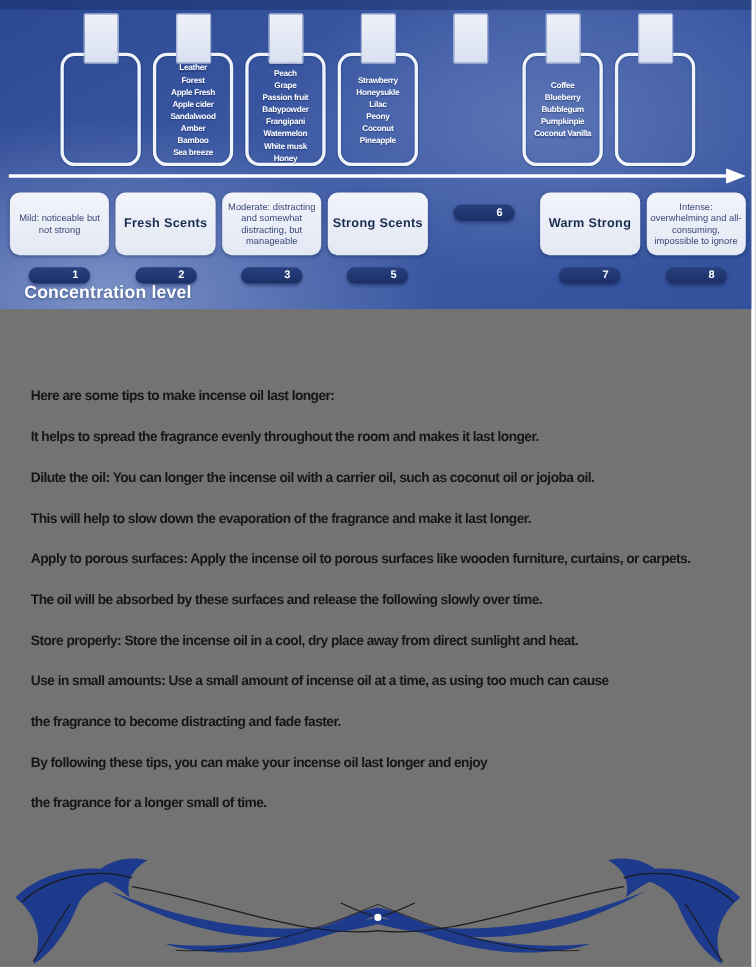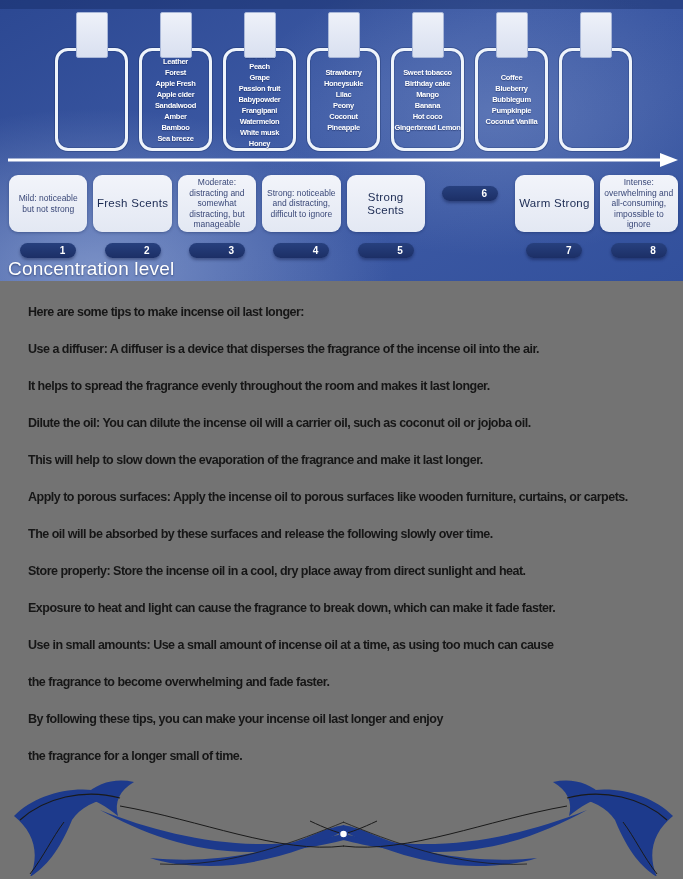--- a/index.html
+++ b/index.html
@@ -74,40 +74,41 @@
     box-shadow:0 1px 3px rgba(10,25,70,.35);
     display:flex;align-items:center;justify-content:center;
     padding:3px 3px;
   }
   .level-text{
     text-align:center;
     font-size:8.5px;line-height:10.5px;
     color:#3a4878;
   }
   .level-col.em .level-text{
-    font-size:11.5px;font-weight:normal;color:#1b2a52;letter-spacing:.3px;line-height:13px;text-align:center;
+    font-size:11.5px;font-weight:bold;color:#1b2a52;letter-spacing:.3px;line-height:13px;text-align:center;
   }
   .level-pill{
     margin-top:11px;
     width:56px;height:15px;box-sizing:border-box;
     background:linear-gradient(180deg,#27407e,#1c2f66);
     border-radius:8px;
     box-shadow:0 2px 3px rgba(10,20,60,.4);
     color:#ffffff;font-size:10px;font-weight:bold;
     line-height:15px;text-align:right;padding-right:11px;
   }
   .axis-label{
-    position:absolute;left:8px;top:258px;
-    color:#ffffff;font-size:19px;font-weight:normal;letter-spacing:.2px;
+    position:absolute;left:22px;top:258px;
+    color:#ffffff;font-size:16px;font-weight:bold;letter-spacing:.2px;
     text-shadow:0 1px 2px rgba(10,25,70,.5);
   }
 
   
   .tips{
     padding:24px 0 0 28px;
+    margin-top:48px;
   }
   .tip-line{
     margin:0 0 23px 0;
     font-size:12.5px;font-weight:bold;letter-spacing:-0.5px;
     line-height:14px;
     color:#161616;
     white-space:nowrap;
   }
 
   
@@ -163,28 +164,20 @@
           <div class="scents">Strawberry
 Honeysukle
 Lilac
 Peony
 Coconut
 Pineapple</div>
         </div>
       </div>
       <div class="bottle-unit">
         <div class="cap"></div>
-        <div class="bottle">
-          <div class="scents">Sweet tobacco
-Birthday cake
-Mango
-Banana
-Hot coco
-Gingerbread Lemon</div>
-        </div>
       </div>
       <div class="bottle-unit">
         <div class="cap"></div>
         <div class="bottle">
           <div class="scents">Coffee
 Blueberry
 Bubblegum
 Pumpkinpie
 Coconut Vanilla</div>
         </div>
@@ -216,26 +209,20 @@
           <div class="level-text">Fresh Scents</div>
         </div>
         <div class="level-pill">2</div>
       </div>
       <div class="level-col">
         <div class="level-card">
           <div class="level-text">Moderate: distracting and somewhat distracting, but manageable</div>
         </div>
         <div class="level-pill">3</div>
       </div>
-      <div class="level-col">
-        <div class="level-card">
-          <div class="level-text">Strong: noticeable and distracting, difficult to ignore</div>
-        </div>
-        <div class="level-pill">4</div>
-      </div>
       <div class="level-col em">
         <div class="level-card">
           <div class="level-text">Strong Scents</div>
         </div>
         <div class="level-pill">5</div>
       </div>
       <div class="level-col">
         <div class="level-pill">6</div>
       </div>
       <div class="level-col em">
@@ -250,30 +237,28 @@
         </div>
         <div class="level-pill">8</div>
       </div>
     </div>
 
     <div class="axis-label">Concentration level</div>
   </div>
 
   <div class="tips">
     <p class="tip-line">Here are some tips to make incense oil last longer:</p>
-    <p class="tip-line">Use a diffuser: A diffuser is a device that disperses the fragrance of the incense oil into the air.</p>
     <p class="tip-line">It helps to spread the fragrance evenly throughout the room and makes it last longer.</p>
-    <p class="tip-line">Dilute the oil: You can dilute the incense oil will a carrier oil, such as coconut oil or jojoba oil.</p>
+    <p class="tip-line">Dilute the oil: You can longer the incense oil with a carrier oil, such as coconut oil or jojoba oil.</p>
     <p class="tip-line">This will help to slow down the evaporation of the fragrance and make it last longer.</p>
     <p class="tip-line">Apply to porous surfaces: Apply the incense oil to porous surfaces like wooden furniture, curtains, or carpets.</p>
     <p class="tip-line">The oil will be absorbed by these surfaces and release the following slowly over time.</p>
     <p class="tip-line">Store properly: Store the incense oil in a cool, dry place away from direct sunlight and heat.</p>
-    <p class="tip-line">Exposure to heat and light can cause the fragrance to break down, which can make it fade faster.</p>
     <p class="tip-line">Use in small amounts: Use a small amount of incense oil at a time, as using too much can cause</p>
-    <p class="tip-line">the fragrance to become overwhelming and fade faster.</p>
+    <p class="tip-line">the fragrance to become distracting and fade faster.</p>
     <p class="tip-line">By following these tips, you can make your incense oil last longer and enjoy</p>
     <p class="tip-line">the fragrance for a longer small of time.</p>
   </div>
 
   <div class="flourish-wrap">
     <svg width="687" height="100" viewBox="0 0 687 100">
       <g id="flourish-half">
         <path d="M14 40 C 38 16, 82 6, 118 20 C 94 24, 80 32, 72 44 C 58 78, 44 92, 30 101 C 40 78, 34 56, 14 40 Z" fill="#1d3a8c"></path>
         <path d="M84 20 C 98 6, 116 2, 134 6 C 120 14, 114 26, 118 40 C 106 30, 94 24, 84 20 Z" fill="#1d3a8c"></path>
         <path d="M20 44 C 44 22, 84 12, 120 22" stroke="#1a1a1a" stroke-width="1.2" fill="none"></path>

